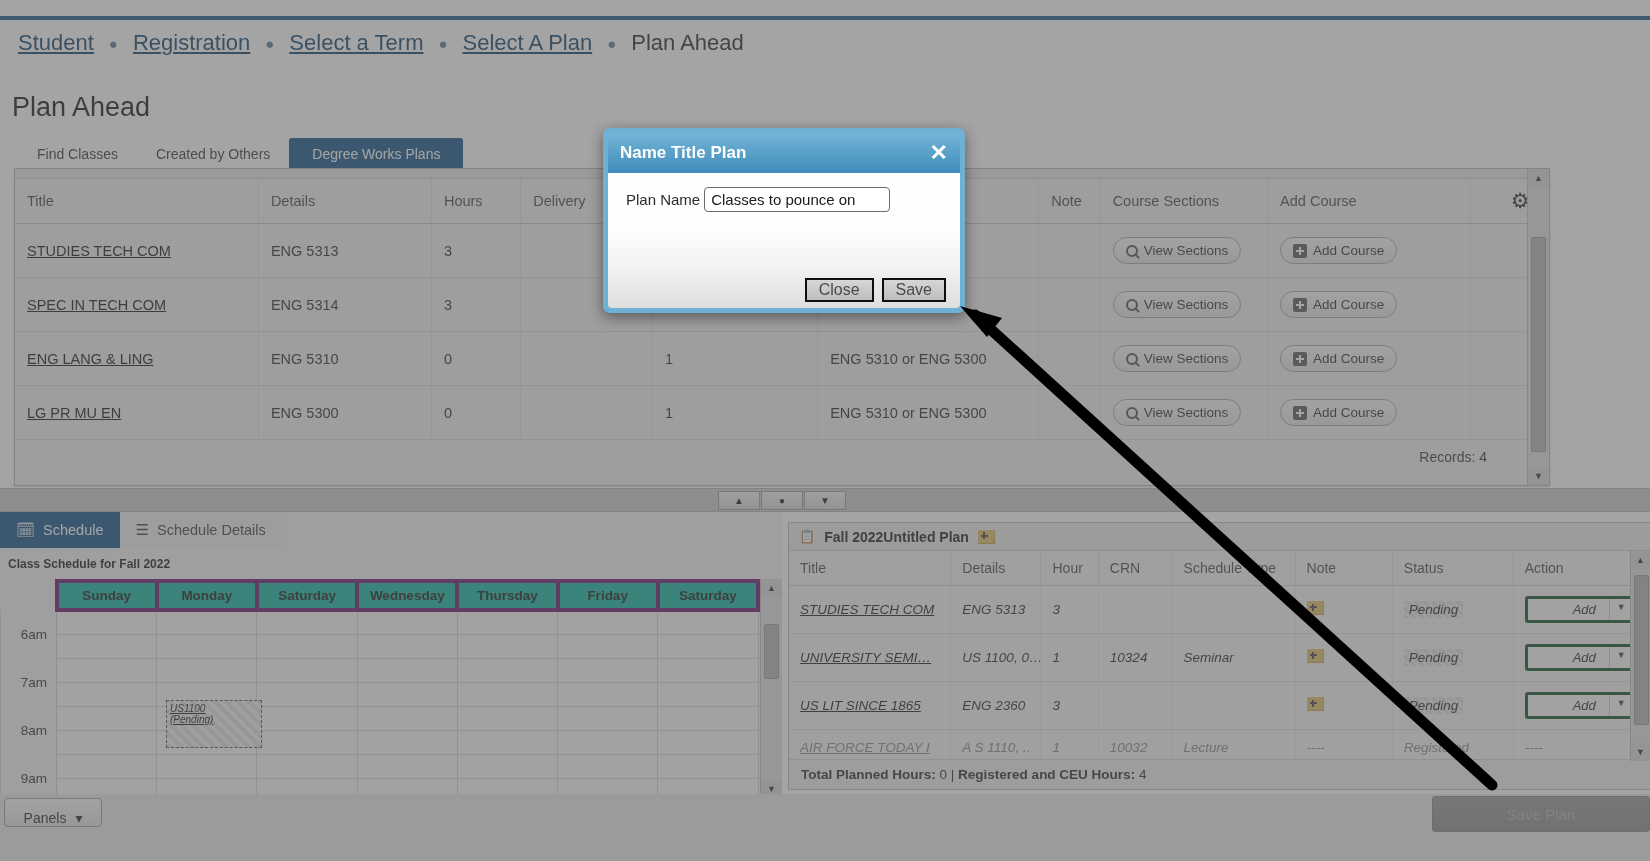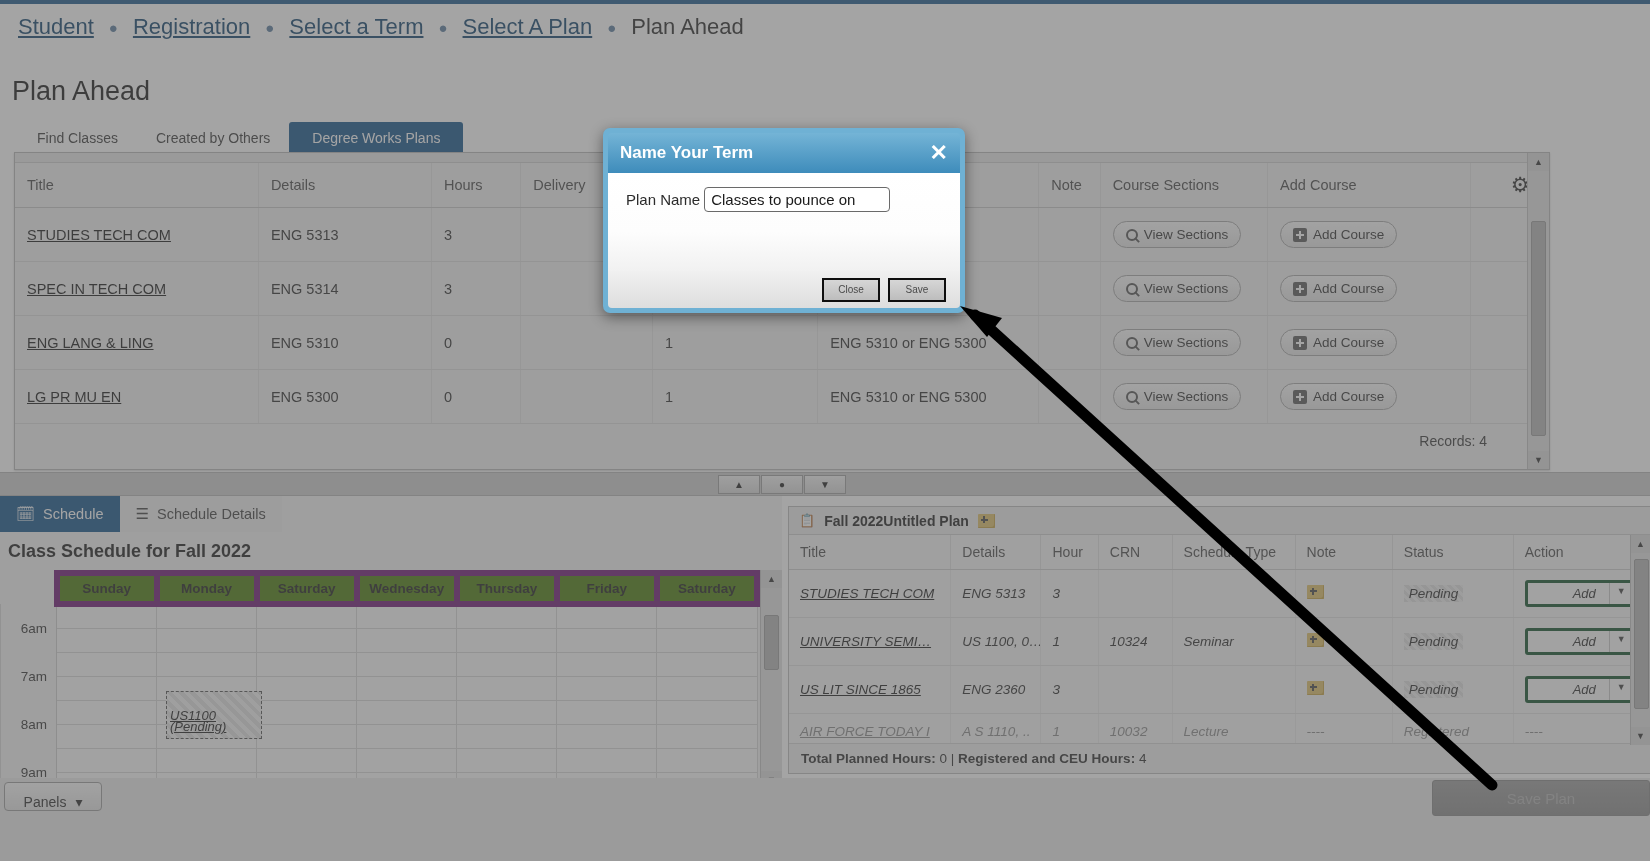--- a/index.html
+++ b/index.html
@@ -4,21 +4,21 @@
 <style>
   * { box-sizing: border-box; }
   html, body { margin:0; padding:0; }
   body {
     width:1650px; height:861px; position:relative; overflow:hidden;
     font-family:"Liberation Sans", sans-serif;
     background:#ffffff; color:#2b2b2b;
   }
 
   
-  #page { position:absolute; inset:0; }
+  #page { position:absolute; inset:0;margin-top:16px; }
   #dimmer {
     position:absolute; inset:0; background:rgba(90,90,90,0.55);
     z-index:60; pointer-events:none;
   }
 
   
   .topbar-accent { position:absolute; top:0; left:0; width:1650px; height:4px; background:#1f5b8f; }
   #breadcrumb {
     position:absolute; top:6px; left:12px; height:42px;
     display:flex; align-items:center; gap:0px;
@@ -135,36 +135,36 @@
     position:absolute; top:496px; left:0; width:782px; height:282px; background:#f4f4f4;
   }
   #sched-tabs { display:flex; height:36px; }
   .sub-tab {
     display:flex; align-items:center; gap:8px; padding:0 16px; font-size:14.5px;
     color:#444; height:36px; background:#efefef;
   }
   .sub-tab.active { background:#18578c; color:#fff; }
   .cal-ico { font-size:15px; }
   #sched-title {
-    font-size:18px; font-weight:bold; color:#1f1f1f; padding:9px 0 8px 8px; background:#f4f4f4;
+    font-size:12px; font-weight:bold; color:#1f1f1f; padding:9px 0 8px 8px; background:#f4f4f4;
   }
   table.cal { width:760px; border-collapse:collapse; table-layout:fixed; }
   table.cal th {
     font-size:13.5px; font-weight:bold; color:#1f1f1f; padding:5px 0; text-align:center;
-    border:6px solid #701a75; background:#4d7c0f;
+    border:4px solid #701a75; background:#14b8a6;
   }
   table.cal td { border:1px solid #d8d8d8; height:24px; background:#fafafa; }
   table.cal td.hourlabel {
     width:56px; text-align:right; padding-right:9px; font-size:13.5px; color:#333;
     background:#f4f4f4; border-right:1px solid #cfcfcf; border-bottom:none; border-top:none;
   }
   .cal-event {
-    position:absolute; border:1px dashed #555; font-size:13px; line-height:11px; color:#222;
+    position:absolute; border:1px dashed #555; font-size:10px; line-height:11px; color:#222;
     background:repeating-linear-gradient(45deg,#e2e2e2 0 4px,#f4f4f4 4px 8px);
-    padding:18px 3px;
+    padding:2px 3px;
   }
   .cal-event a { color:#222; text-decoration:underline; font-style:italic; }
 
   
   #plan-panel {
     position:absolute; top:506px; left:788px; width:862px; height:268px;
     background:#f5f5f5; border:1px solid #bdbdbd; border-right:none;
   }
   #plan-head {
     display:flex; align-items:center; gap:9px; height:28px; padding:0 10px;
@@ -245,21 +245,21 @@
     width:186px; height:25px; border:1px solid #6a6a6a; border-radius:4px;
     font-size:15px; padding:0 6px; color:#1a1a1a; background:#fff;
     font-family:"Liberation Sans", sans-serif;
   }
   #modal-foot {
     height:37px; background:linear-gradient(#f0f0f0,#dedede);
     border-radius:0 0 4px 4px; display:flex; align-items:center;
     justify-content:flex-end; gap:8px; padding-right:14px;
   }
   .mdbtn {
-    height:24px; min-width:58px; padding:0 12px; font-size:10px; color:#4a4a4a;
+    height:24px; min-width:58px; padding:0 12px; font-size:16px; color:#4a4a4a;
     background:linear-gradient(#d6d6d6,#bdbdbd); border:2px solid #0e0e0e;
     display:flex; align-items:center; justify-content:center;
   }
 
   
   #arrow { position:absolute; left:0; top:0; width:1650px; height:861px; z-index:300; pointer-events:none; }
 </style>
 </head>
 <body>
 
@@ -641,21 +641,21 @@
     <span>▾</span>
   </div>
 
   <div id="save-plan-btn">Save Plan</div>
 </div>
 
 <div id="dimmer"></div>
 
 <div id="modal">
   <div id="modal-head">
-    <span id="modal-title">Name Your Term</span>
+    <span id="modal-title">Name Title Plan</span>
     <span id="modal-close">✕</span>
   </div>
   <div id="modal-body">
     <div id="plan-name-row">
       <label id="plan-name-label">Plan Name</label>
       <input id="plan-name-input" type="text" value="Classes to pounce on" style="">
     </div>
   </div>
   <div id="modal-foot">
     <div class="mdbtn">Close</div>

